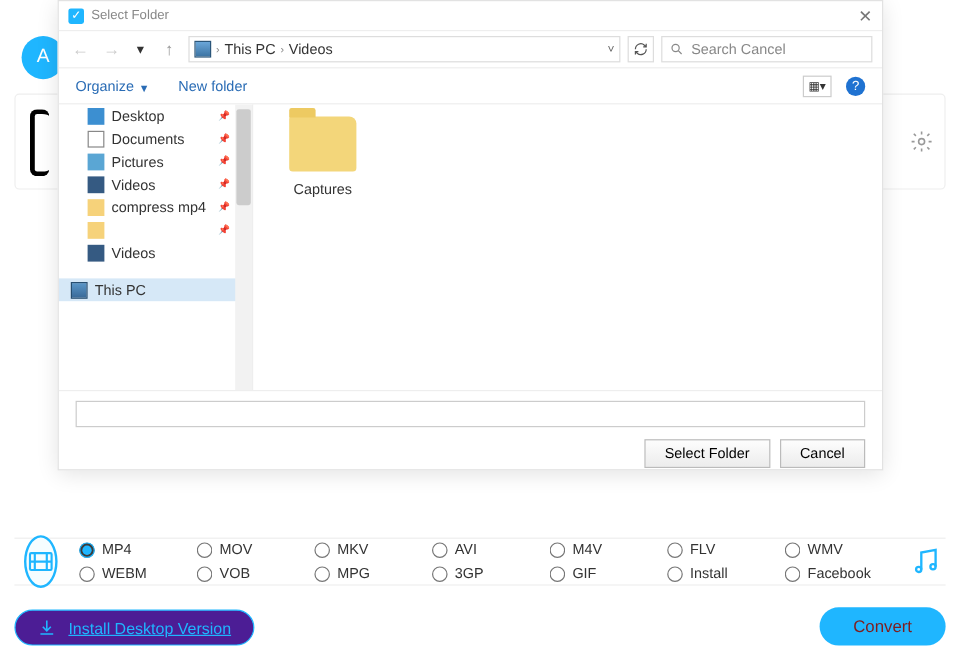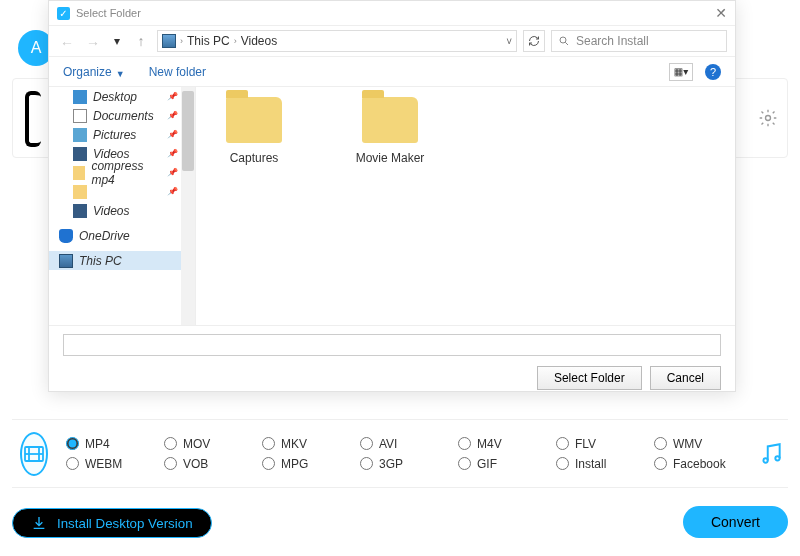--- a/index.html
+++ b/index.html
@@ -4,29 +4,29 @@
 <style>
 * { box-sizing: border-box; margin: 0; padding: 0; font-family: "Segoe UI", Tahoma, sans-serif; }
 body { width: 800px; height: 556px; background: #fff; position: relative; overflow: hidden; font-size: 12px; color: #333; }
 
 
 .app-bg { position: absolute; inset: 0; }
 .bg-btn-round { position: absolute; left: 18px; top: 30px; width: 36px; height: 36px; border-radius: 18px; background: #1fb6ff; color: #fff; display:flex;align-items:center;justify-content:center;font-size:16px;}
 .bg-strip { position: absolute; left: 12px; top: 78px; right: 12px; height: 80px; background:#fff; border:1px solid #eee; border-radius:4px;}
 .bg-strip .black-i { position:absolute; left:12px; top:12px; width:16px; height:56px; border:4px solid #000; border-radius:6px; border-right:none; }
 .bg-gear { position:absolute; right:22px; top:108px; color:#888;}
-.bottom-bar { position:absolute; left:12px; right:12px; bottom:68px; height:69px; border-top:1px solid #eee; border-bottom:1px solid #eee; display:flex; align-items:center; gap:6px; padding:0 8px;}
+.bottom-bar { position:absolute; left:12px; right:12px; bottom:68px; height:40px; border-top:1px solid #eee; border-bottom:1px solid #eee; display:flex; align-items:center; gap:6px; padding:0 8px;}
 .video-icon-box { width:44px; height:44px; border:2px solid #1fb6ff; border-radius:50%; display:flex; align-items:center; justify-content:center; color:#1fb6ff; background:#f6fdff;}
 .formats { display:flex; flex-direction:column; gap:6px; margin-left:12px; flex:1;}
 .formats-row { display:flex; gap:12px;}
 .fmt { display:flex; align-items:center; gap:6px; width:86px; cursor:pointer;}
 .fmt input { accent-color:#1fb6ff; width:13px; height:13px;}
 .music-icon { color:#1fb6ff; margin-left:auto; padding:0 12px;}
-.install-btn { position:absolute; left:12px; bottom:18px; border:1px solid #1fb6ff; color:#1fb6ff; border-radius:18px; padding:6px 18px; display:flex; align-items:center; gap:10px; cursor:pointer; background:#000000;}
-.convert-btn { position:absolute; right:12px; bottom:18px; background:#1fb6ff; color:#000000; border:none; border-radius:18px; padding:8px 28px; cursor:pointer; font-size:14px;}
+.install-btn { position:absolute; left:12px; bottom:18px; border:1px solid #1fb6ff; color:#1fb6ff; border-radius:18px; padding:6px 18px; display:flex; align-items:center; gap:10px; cursor:pointer; background:#4c1d95;text-decoration:underline;}
+.convert-btn { position:absolute; right:12px; bottom:18px; background:#1fb6ff; color:#7f1d1d; border:none; border-radius:18px; padding:8px 28px; cursor:pointer; font-size:14px;}
 
 
 .dialog { position:absolute; left:48px; top:0; width:688px; height:392px; background:#fff; border:1px solid #e2e2e2; box-shadow:0 3px 18px rgba(0,0,0,.12);}
 .dlg-title { height:24px; display:flex; align-items:center; padding:0 8px; font-size:11px; color:#888;}
 .dlg-title .chk { width:13px; height:13px; background:#1fb6ff; border-radius:2px; margin-right:6px; display:flex;align-items:center;justify-content:center;color:#fff;font-size:10px;}
 .dlg-close { margin-left:auto; cursor:pointer; color:#777; font-size:14px;}
 .navbar { height:32px; border-top:1px solid #eee; border-bottom:1px solid #eee; display:flex; align-items:center; padding:0 8px; gap:6px;}
 .nav-arrow { width:20px; color:#999; text-align:center; cursor:pointer; font-size:14px;}
 .nav-arrow.disabled { color:#ccc; cursor:default;}
 .nav-dd { width:16px; text-align:center;}
@@ -36,39 +36,39 @@
 .path-box .caret { margin-left:auto; color:#666; font-size:10px;}
 .refresh-btn { width:22px; height:22px; border:1px solid #ddd; display:flex;align-items:center;justify-content:center; cursor:pointer; color:#555;}
 .search-box { width:176px; height:22px; border:1px solid #ddd; display:flex; align-items:center; padding:0 6px; gap:6px; color:#888;}
 .toolbar2 { height:30px; display:flex; align-items:center; padding:0 14px; gap:24px; border-bottom:1px solid #eee;}
 .tb-link { color:#2a6cb5; cursor:pointer; display:flex; align-items:flex-end; gap:4px;}
 .tb-right { margin-left:auto; display:flex; align-items:center; gap:12px;}
 .view-btn { width:24px; height:18px; border:1px solid #ccc; display:flex;align-items:center;justify-content:center;font-size:10px;}
 .help-circ { width:16px; height:16px; border-radius:50%; background:#1f72d1; color:#fff; display:flex;align-items:center;justify-content:center; font-size:11px;}
 
 .dlg-body { display:flex; height:238px;}
-.tree { width:147px; border-right:1px solid #eee; overflow:hidden; position:relative;font-style:italic;}
+.tree { width:162px; border-right:1px solid #eee; overflow:hidden; position:relative;}
 .tree-scroll { position:absolute; right:0; top:0; bottom:0; width:14px; background:#f2f2f2;}
 .tree-thumb { position:absolute; right:1px; top:4px; width:12px; height:80px; background:#ccc; border-radius:2px;}
 .tree-item { display:flex; align-items:center; gap:6px; height:19px; padding-left:24px; cursor:pointer; font-size:12px;}
 .tree-item.sel { background:#d6e8f7;}
 .tree-item .pin { margin-left:auto; margin-right:18px; color:#888; font-size:8px;}
 .tico { width:14px; height:14px; display:inline-block;}
 .tico.desktop { background:#3c8fd1;}
 .tico.doc { border:1px solid #888; background:#fff;}
 .tico.pic { background:#5aa6d4;}
 .tico.vid { background:#355a82;}
 .tico.fold { background:#f6d27a;}
 .tico.fold2 { background:#f6d27a;}
 .tico.od { background:#1f72d1; border-radius:3px 3px 40% 40%;}
 .tico.pc { background:linear-gradient(#5a96c8,#3a6a98); border:1px solid #274e70;}
 .tico.net { background:#4a8abc; border-radius:40%;}
 .tree-item.root { padding-left:10px; font-weight:400;}
 
-.content { flex:1; padding:10px 18px; display:flex; gap:56px; align-items:flex-start;}
+.content { flex:1; padding:10px 18px; display:flex; gap:22px; align-items:flex-start;}
 .folder-card { width:80px; text-align:center; cursor:pointer;}
 .folder-shape { width:56px; height:46px; background:#f3d67a; border-radius:2px 6px 3px 3px; margin:0 auto 8px; position:relative;}
 .folder-shape::before { content:""; position:absolute; top:-7px; left:0; width:22px; height:8px; background:#edca62; border-radius:2px 2px 0 0;}
 
 .dlg-footer { border-top:1px solid #eee; padding:8px 14px 10px; }
 .folder-row { display:flex; align-items:center; gap:6px; margin-bottom:10px;}
 .folder-row label { width:130px; text-align:right; color:#333;}
 .folder-row input { flex:1; height:22px; border:1px solid #ccc; padding:0 4px;}
 .btn-row { display:flex; justify-content:flex-end; gap:8px;}
 .dlg-btn { border:1px solid #bbb; background:linear-gradient(#fdfdfd,#ececec); padding:4px 16px; cursor:pointer; font-size:12px;}
@@ -203,21 +203,21 @@
     <div class="refresh-btn">
       <svg width="12" height="12" viewBox="0 0 24 24" fill="none" stroke="#555" stroke-width="2">
           <path d="M3 12a9 9 0 0 1 15-6.7L21 8M21 3v5h-5M21 12a9 9 0 0 1-15 6.7L3 16M3 21v-5h5"></path>
         </svg>
     </div>
     <div class="search-box">
       <svg width="12" height="12" viewBox="0 0 24 24" fill="none" stroke="#888" stroke-width="2">
           <circle cx="10" cy="10" r="6"></circle>
           <line x1="20" y1="20" x2="14.5" y2="14.5"></line>
         </svg>
-      <span>Search Install</span>
+      <span>Search Cancel</span>
     </div>
   </div>
   <div class="toolbar2">
     <span class="tb-link">
         <span>Organize</span> 
         <span style="font-size:9px">▼</span>
       </span>
     <span class="tb-link">New folder</span>
     <div class="tb-right">
       <span class="view-btn">▦ <span>▾</span></span>
@@ -254,45 +254,37 @@
           </div>
           <div class="tree-item">
             <span class="tico fold"></span>
             <span class="pin">📌</span>
           </div>
           <div class="tree-item">
             <span class="tico vid"></span>
             <span>Videos</span>
           </div>
           <div style="height: 6px;"></div>
-          <div class="tree-item root">
-            <span class="tico od"></span>
-            <span>OneDrive</span>
-          </div>
           <div style="height: 6px;"></div>
           <div class="tree-item root sel">
             <span class="tico pc"></span>
             <span>This PC</span>
           </div>
           <div style="height: 6px;"></div>
           <div style="height: 6px;"></div>
         </div>
       <div class="tree-scroll">
           <div class="tree-thumb"></div>
         </div>
     </div>
     <div class="content" id="folder-grid">
         <div class="folder-card">
           <div class="folder-shape"></div>
           <div>Captures</div>
         </div>
-        <div class="folder-card">
-          <div class="folder-shape"></div>
-          <div>Movie Maker</div>
-        </div>
       </div>
   </div>
   <div class="dlg-footer">
     <div class="folder-row">
       <input type="text" value="" style="">
     </div>
     <div class="btn-row">
       <button class="dlg-btn">Select Folder</button>
       <button class="dlg-btn">Cancel</button>
     </div>

